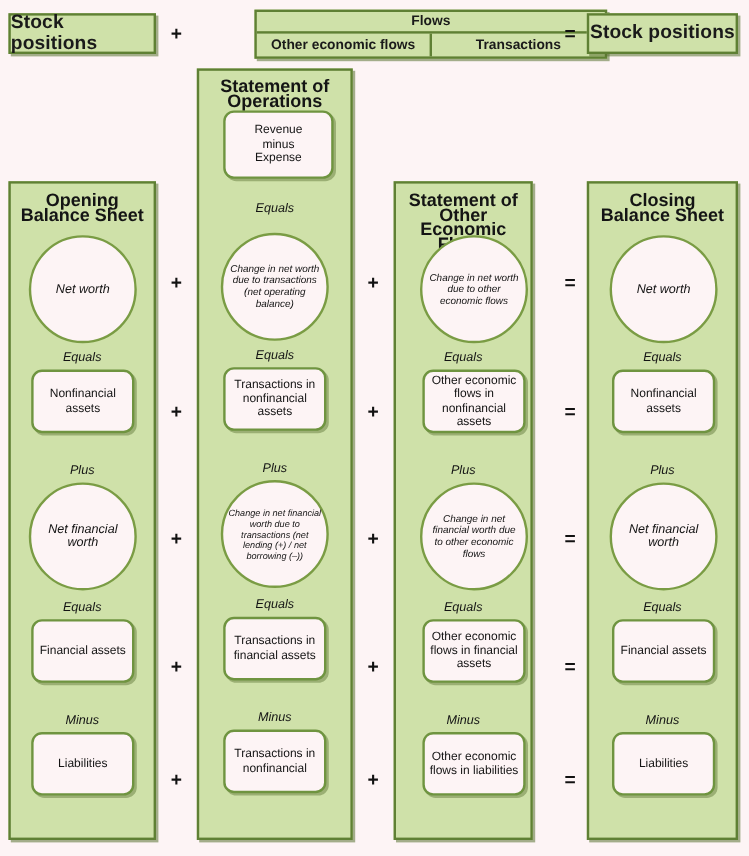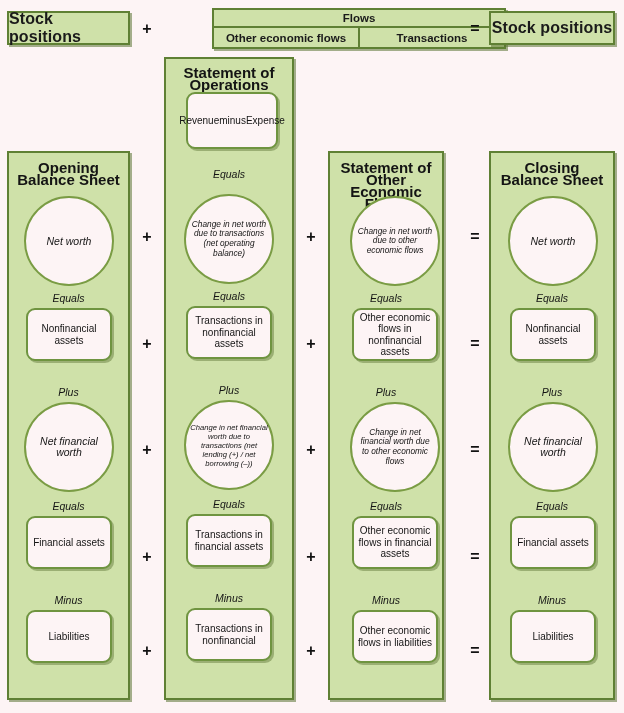--- a/index.html
+++ b/index.html
@@ -108,21 +108,21 @@
     </div>
   </div>
 
   <div class="opsym" style="left:466px;top:20px;width:18px;height:18px;">=</div>
 
   <div class="hdrbox" style="left:489px;top:11px;width:126px;height:34px;">Stock positions</div>
 
   <div class="panel" style="left:164px;top:57px;width:130px;height:643px;">
     <div class="col-title" style="top:8px;">Statement of Operations</div>
 
-    <div class="rbox" style="left:20px;top:33px;width:92px;height:57px;flex-direction:row;">
+    <div class="rbox" style="left:20px;top:33px;width:92px;height:57px;flex-direction:column;">
       <span>Revenue</span>
       <span class="it">minus</span>
       <span>Expense</span>
     </div>
   </div>
 
   <div class="panel" style="left:7px;top:151px;width:123px;height:549px;">
     <div class="col-title" style="top:9px;">
       <span>Opening</span><br>
       <span>Balance Sheet</span>

